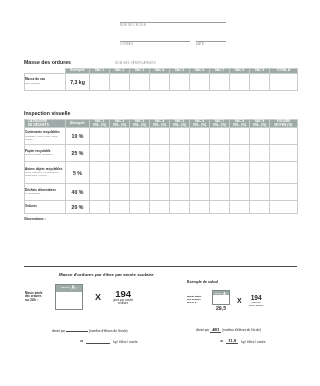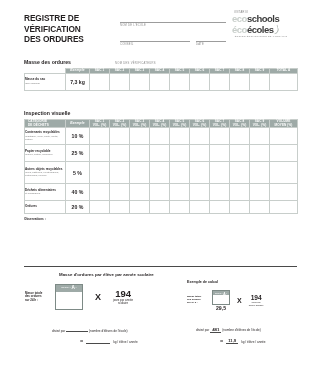--- a/index.html
+++ b/index.html
@@ -105,52 +105,38 @@
   .ex-small{font-size:2.4px;line-height:2.9px;font-weight:bold;}
   .val-ul{border-bottom:0.6px solid #4a4a4a;font-weight:bold;font-size:4.4px;padding:0 2px;}
   .val-ul2{border-bottom:0.6px solid #4a4a4a;font-weight:bold;font-size:4.2px;padding:0 2px;}
 </style>
 </head>
 <body>
 
 <div class="page">
 
   <div class="header">
-    <div class="title">
-      <div>REGISTRE DE VÉRIFICATION</div>
-      <div>DES ORDURES</div>
-    </div>
 
     <div class="hdr-fields">
       <div class="fld">
         <div class="rule"></div>
         <div class="lbl">NOM DE L'ÉCOLE</div>
       </div>
       <div class="fld-row" style="margin-top:5px;">
         <div class="f1 fld">
           <div class="rule"></div>
           <div class="lbl">CONSEIL</div>
         </div>
         <div class="f2 fld">
           <div class="rule"></div>
           <div class="lbl">DATE</div>
         </div>
       </div>
     </div>
 
-    <div class="logo">
-      <div class="ont">ONTARIO</div>
-      <div class="l1">
-        <span class="eco">eco</span><span class="dark">schools</span>
-      </div>
-      <div class="l2">
-        <span class="eco">éco</span><span class="dark">écoles</span><span class="leaf"></span>
-      </div>
-      <div class="tag">ÉCOLES ÉCOLOGIQUES DE L'ONTARIO</div>
-    </div>
   </div>
 
   <div style="position:absolute;left:24px;top:59px;width:273px;">
     <div style="display:flex;align-items:flex-end;">
       <div class="sec-title">Masse des ordures</div>
       <div class="sec-sub" style="margin-left:44px;padding-bottom:0.5px;">NOM DES VÉRIFICATEURS</div>
     </div>
 
     <table class="tbl" style="margin-top:3px;">
       <colgroup>

